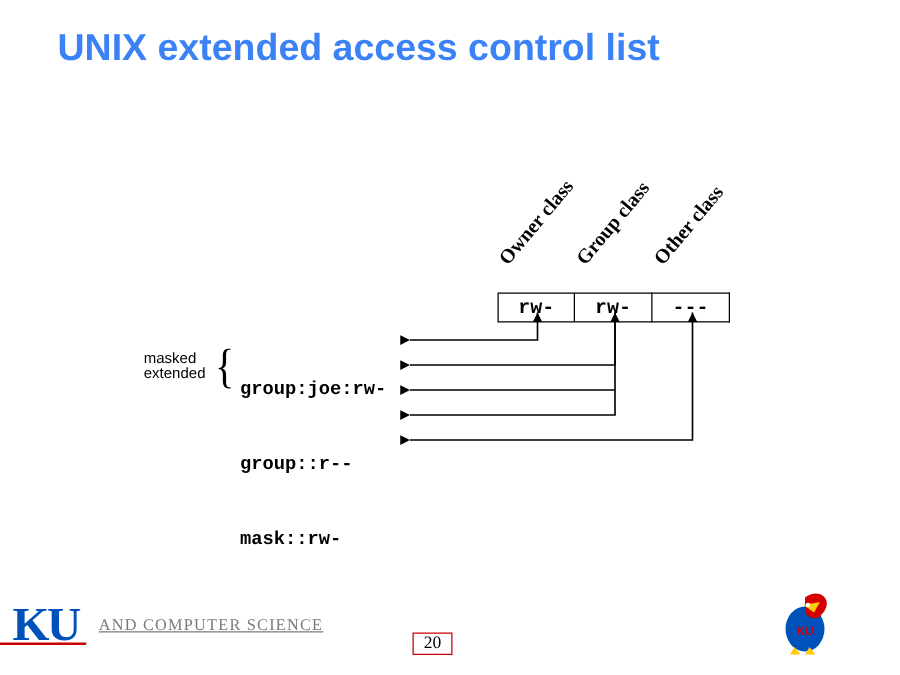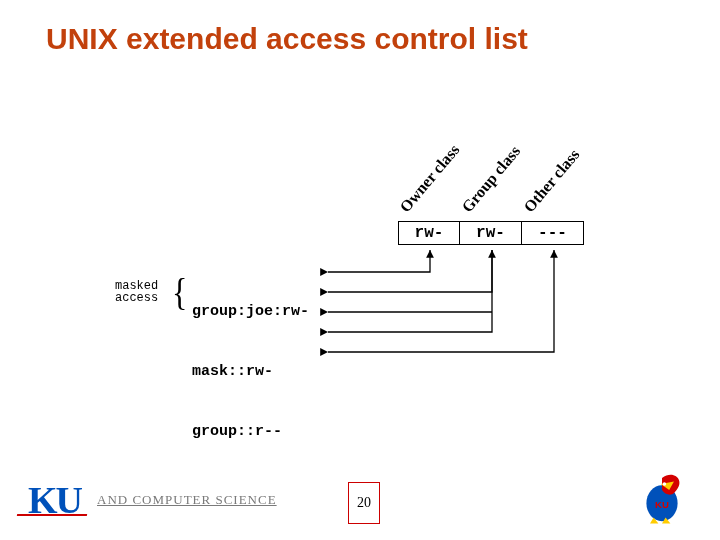--- a/index.html
+++ b/index.html
@@ -12,21 +12,21 @@
     position: relative;
     overflow: hidden;
   }
   .title {
     position: absolute;
     top: 22px;
     left: 46px;
     font-family: "Trebuchet MS", Verdana, sans-serif;
     font-size: 30px;
     font-weight: bold;
-    color: #c2410c;
+    color: #3b82f6;
   }
   
   .diagram {
     position: absolute;
     top: 110px;
     left: 0;
     width: 720px;
     height: 320px;
   }
   
@@ -35,21 +35,21 @@
     font-family: "Times New Roman", serif;
     font-weight: bold;
     font-size: 16px;
     transform: rotate(-50deg);
     transform-origin: left bottom;
     white-space: nowrap;
   }
   
   .perm-row {
     position: absolute;
-    top: 111px;
+    top: 124px;
     display: flex;
   }
   .perm-cell {
     width: 62px;
     height: 24px;
     border: 1.5px solid #000;
     display: flex;
     align-items: center;
     justify-content: center;
     font-family: "Courier New", monospace;
@@ -69,24 +69,24 @@
     font-weight: bold;
     font-size: 15px;
     line-height: 20px;
     white-space: pre;
   }
   
   .masked-label {
     position: absolute;
     left: 115px;
     top: 170px;
-    font-family: Liberation Mono, monospace;
+    font-family: Liberation Sans, sans-serif;
     font-size: 12px;
     line-height: 12px;
-    text-align: center;
+    text-align: left;
   }
   
   .brace {
     position: absolute;
     left: 172px;
     top: 166px;
     font-family: "Times New Roman", serif;
     font-size: 32px;
     line-height: 32px;
     transform: scaleY(1.2);
@@ -108,21 +108,21 @@
     left: 0;
     top: 0;
     width: 720px;
     height: 320px;
     pointer-events: none;
   }
   
   .footer {
     position: absolute;
     bottom: 8px;
-    left: 18px;
+    left: 0;
     width: 692px;
     height: 70px;
   }
   .ku-logo {
     position: absolute;
     left: 10px;
     bottom: 10px;
     display: flex;
     align-items: center;
   }
@@ -152,21 +152,21 @@
     color: #888;
   }
   .dept .l1 { color: #7a7a7a; }
   .dept .l2 { color: #7a7a7a; text-decoration: underline; }
   .page-num {
     position: absolute;
     bottom: 8px;
     left: 50%;
     transform: translateX(-50%);
     border: 1.5px solid #c00;
-    padding: 12px 8px;
+    padding: 0 8px;
     font-family: "Times New Roman", serif;
     font-size: 14px;
   }
   .jayhawk {
     position: absolute;
     right: 18px;
     bottom: 6px;
     width: 60px;
     height: 60px;
   }
@@ -183,28 +183,28 @@
   <div class="class-label" style="left:534px; top:88px;">Other class</div>
 
   <div class="perm-row" style="left:398px;">
     <div class="perm-cell">rw-</div>
     <div class="perm-cell">rw-</div>
     <div class="perm-cell">---</div>
   </div>
 
   <div class="masked-label">
     <div>masked</div>
-    <div>access</div>
+    <div>extended</div>
   </div>
   <div class="brace">{</div>
 
   <div class="acl-entries">
     <div>group:joe:rw-</div>
+    <div>group::r--</div>
     <div>mask::rw-</div>
-    <div>group::r--</div>
     
   </div>
 
   <svg class="arrows">
     <defs>
       <marker id="ah" markerWidth="8" markerHeight="8" refX="6" refY="3" orient="auto">
         <path d="M0,0 L6,3 L0,6 Z" fill="#000"></path>
       </marker>
     </defs>
 

